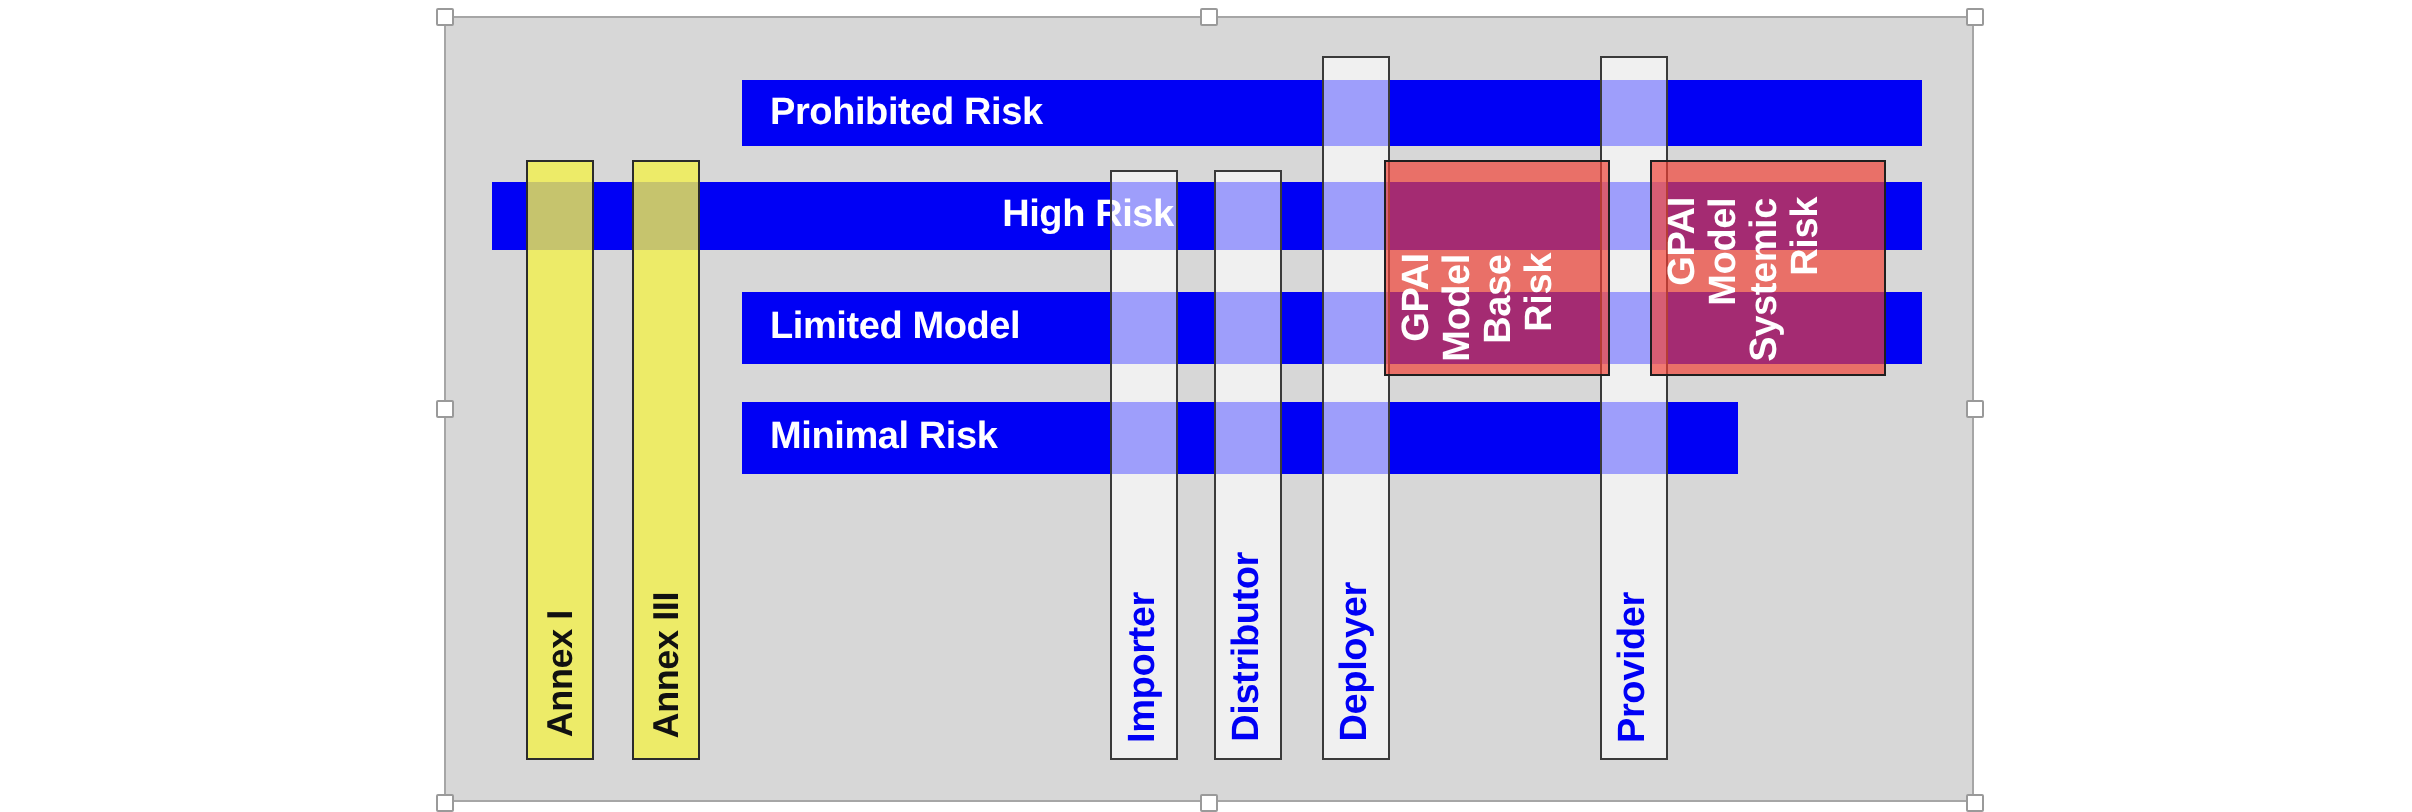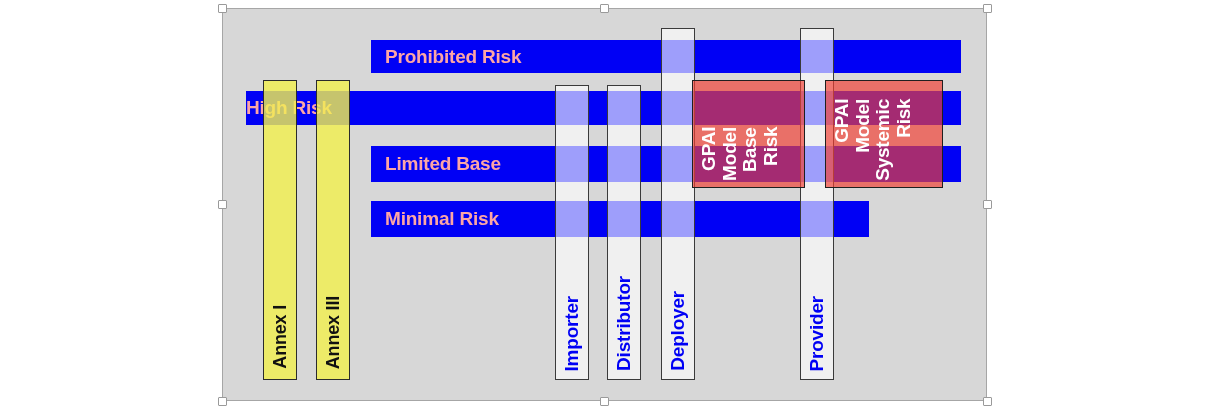--- a/index.html
+++ b/index.html
@@ -37,29 +37,30 @@
 
   
   .risk-bar {
     position: absolute;
     background: #0000f5;
     display: flex;
     align-items: center;
     z-index: 10;
   }
   .risk-bar .risk-label {
-    color: #fca5a5;
+    color: #ffffff;
     font-weight: bold;
     font-size: 19px;
     letter-spacing: -0.2px;
     white-space: nowrap;
     padding-left: 14px;
   }
   .risk-bar.centered .risk-label {
     width: 100%;
+    text-align: center;
     padding-left: 0;
     padding-right: 119px;
   }
 
   
   .actor-col {
     position: absolute;
     background: rgba(255,255,255,0.62);
     border: 1px solid #3a3a3a;
     z-index: 20;
@@ -131,21 +132,21 @@
 
   <div class="risk-bar" style="left:371px;top:40px;width:590px;height:33px;">
     <span class="risk-label">Prohibited Risk</span>
   </div>
 
   <div class="risk-bar centered" style="left:246px;top:91px;width:715px;height:34px;">
     <span class="risk-label">High Risk</span>
   </div>
 
   <div class="risk-bar" style="left:371px;top:146px;width:590px;height:36px;">
-    <span class="risk-label">Limited Base</span>
+    <span class="risk-label">Limited Model</span>
   </div>
 
   <div class="risk-bar" style="left:371px;top:201px;width:498px;height:36px;">
     <span class="risk-label">Minimal Risk</span>
   </div>
 
   <div class="annex-col" style="left:263px;top:80px;width:34px;height:300px;">
     <span class="annex-label">Annex I</span>
   </div>
 

